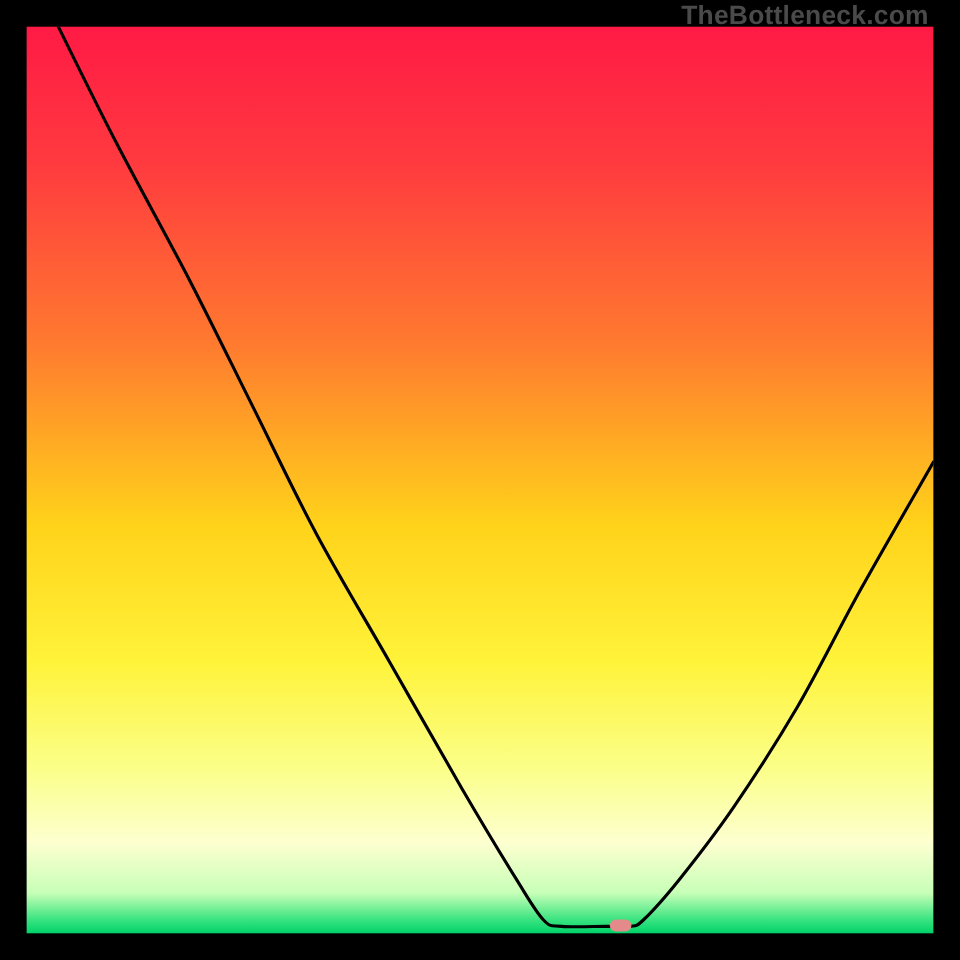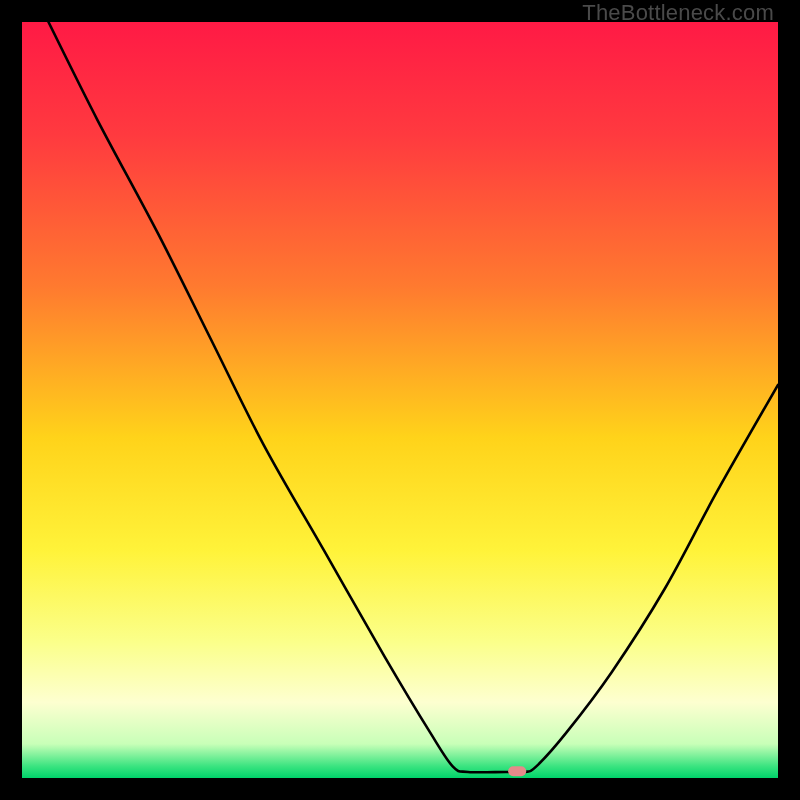--- a/index.html
+++ b/index.html
@@ -25,21 +25,21 @@
     top: 0;
     width: 756px;
     height: 756px;
   }
   .watermark {
     position: absolute;
     top: 0px;
     right: 26px;
     color: #4a4a4a;
     font-size: 22px;
-    font-weight: 400;
+    font-weight: 700;
     letter-spacing: 0.2px;
   }
   svg { display: block; }
 </style>
 </head>
 <body>
 
 <div class="watermark">TheBottleneck.com</div>
 
 <div class="frame">

